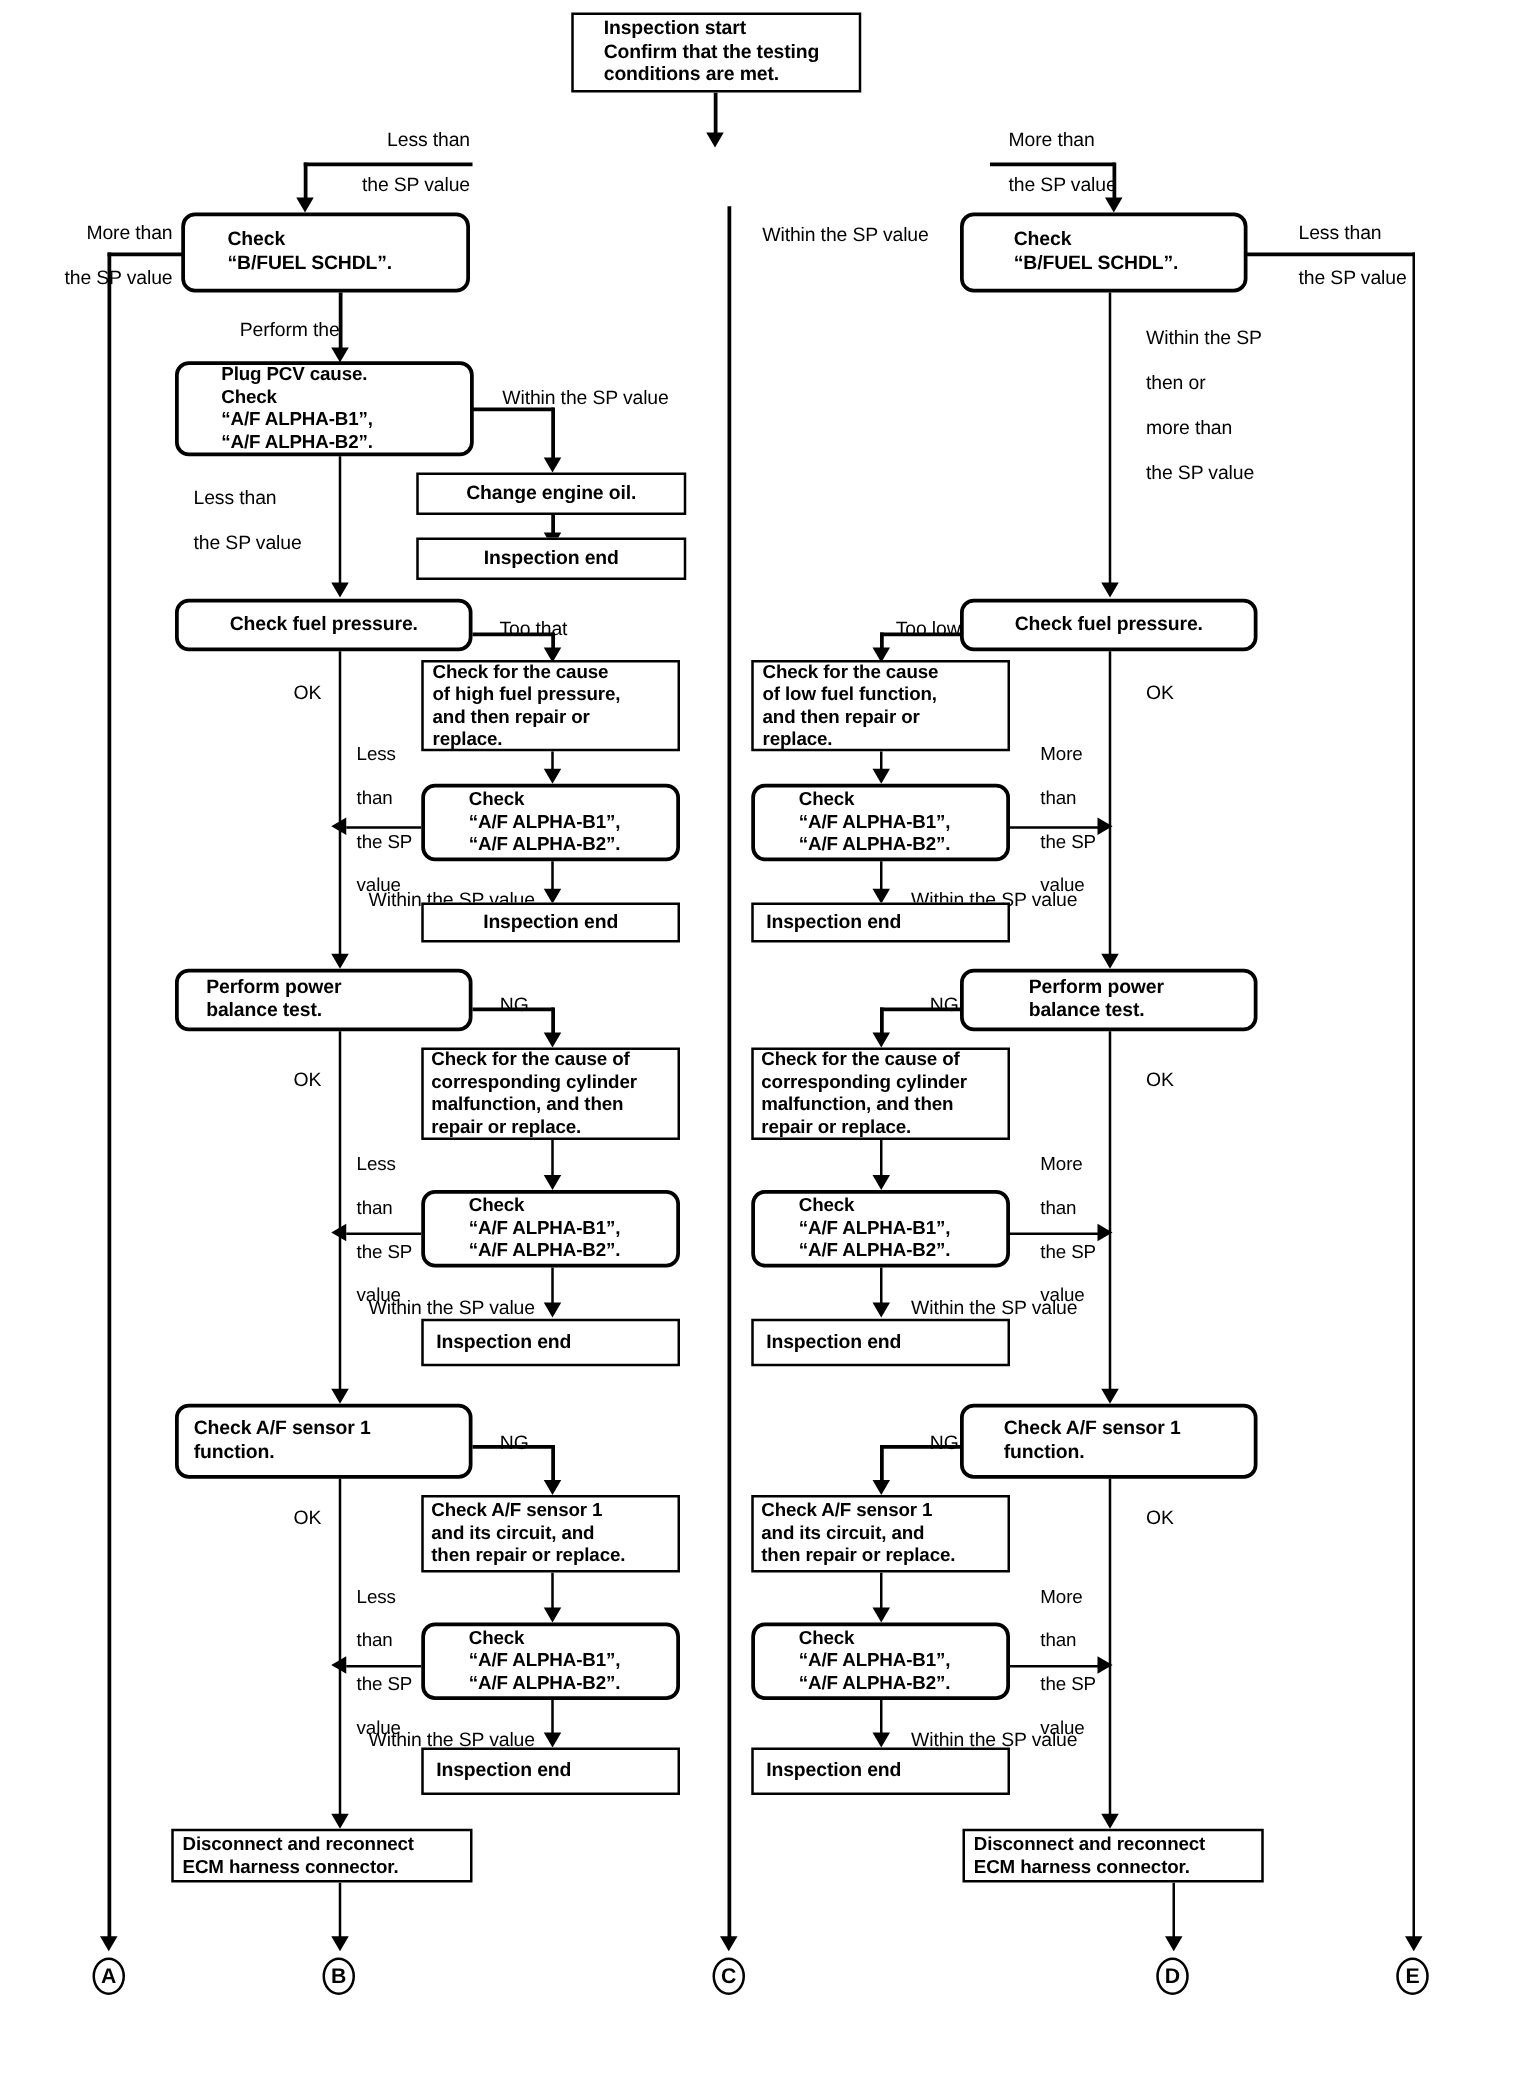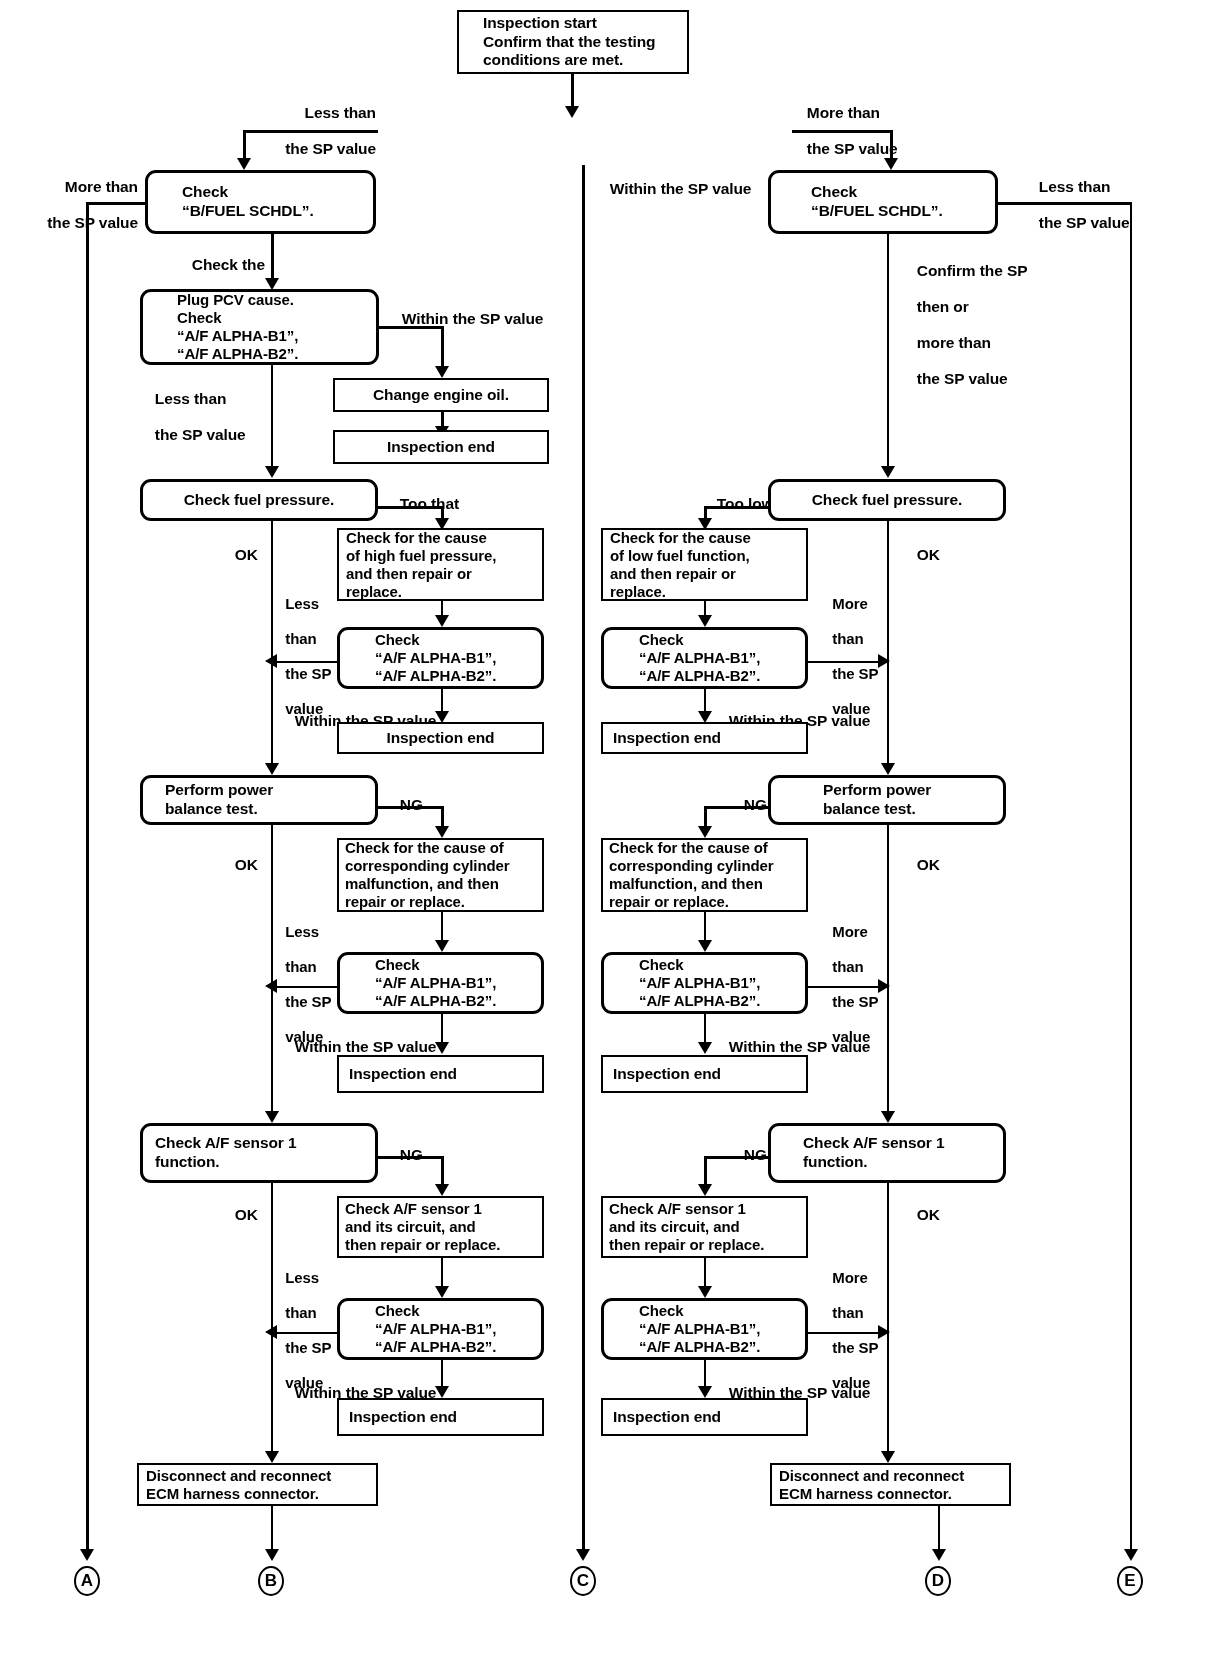--- a/index.html
+++ b/index.html
@@ -44,21 +44,21 @@
     border-top:7.5px solid transparent;border-bottom:7.5px solid transparent;
     border-right:12px solid #000;z-index:3;}
   .arrow-r{position:absolute;width:0;height:0;
     border-top:7.5px solid transparent;border-bottom:7.5px solid transparent;
     border-left:12px solid #000;z-index:3;}
 
   
   .lbl{
     position:absolute;
     font-size:15.5px;
-    font-weight:bold;
+    font-weight:normal;
     line-height:1.16;
     white-space:pre;
     z-index:4;
     letter-spacing:-0.1px;
   }
   .lbl.r{text-align:right;}
 
   
   .term{
     position:absolute;
@@ -115,21 +115,21 @@
 
   <div class="lbl r" style="left:8px;top:160px;width:130px;">
     <span>More than</span><br>
     <span>the SP value</span>
   </div>
   <div class="h" style="left:86px;top:202px;width:60px;"></div>
   <div class="v" style="left:86px;top:202px;height:1349px;"></div>
   <div class="arrow-d" style="left:80px;top:1549px;"></div>
 
   <div class="lbl" style="left:175px;top:238px;">
-    <span>Check the</span><br>
+    <span>Perform the</span><br>
     <span>SP value</span>
   </div>
   <div class="v" style="left:271px;top:234px;height:46px;"></div>
   <div class="arrow-d" style="left:265px;top:278px;"></div>
 
   <div class="box rounded" style="left:140px;top:289px;width:239px;height:76px;padding-left:34px;font-size:15px;">
     <span class="ln">Plug PCV cause.</span>
     <span class="ln">Check</span>
     <span class="ln">“A/F ALPHA-B1”,</span>
     <span class="ln">“A/F ALPHA-B2”.</span>
@@ -318,21 +318,21 @@
 
   <div class="lbl" style="left:1022px;top:160px;">
     <span>Less than</span><br>
     <span>the SP value</span>
   </div>
   <div class="h" style="left:996px;top:202px;width:136px;"></div>
   <div class="v thin" style="left:1130px;top:202px;height:1349px;"></div>
   <div class="arrow-d" style="left:1124px;top:1549px;"></div>
 
   <div class="lbl" style="left:900px;top:244px;">
-    <span>Confirm the SP</span><br>
+    <span>Within the SP</span><br>
     <span>then or</span><br>
     <span>more than</span><br>
     <span>the SP value</span>
   </div>
   <div class="v thin" style="left:887px;top:234px;height:234px;"></div>
   <div class="arrow-d" style="left:881px;top:466px;"></div>
 
   <div class="box rounded pad-c" style="left:768px;top:479px;width:238px;height:42px;">
     <span class="ln">Check fuel pressure.</span>
   </div>

